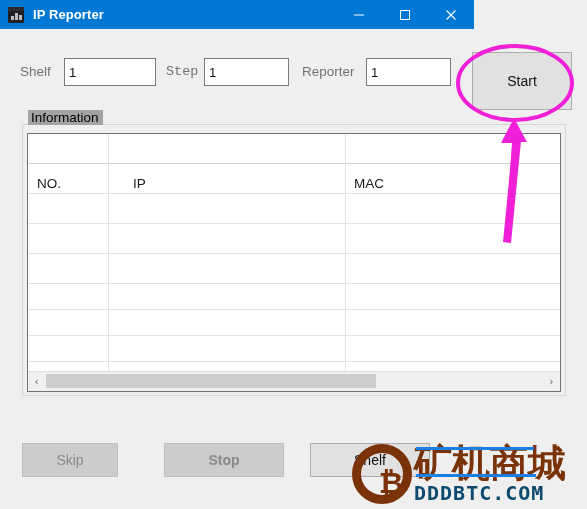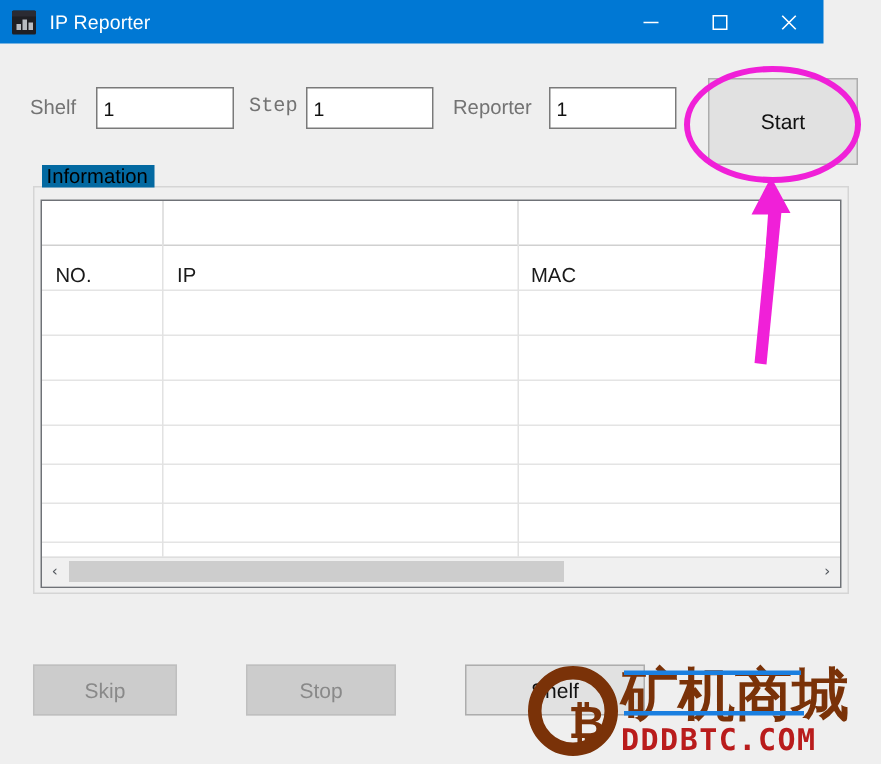--- a/index.html
+++ b/index.html
@@ -12,24 +12,25 @@
     background: #efefef;
     font-family: "Liberation Sans", sans-serif;
     overflow: hidden;
     position: relative;
   }
 
   
   #titlebar {
     position: absolute;
     left: 0; top: 0;
-    width: 549px; height: 29px;
+    width: 474px; height: 29px;
     background: #0078d4;
     display: flex;
     align-items: center;
+    font-weight: bold;
   }
   #app-icon {
     width: 16px; height: 16px;
     margin-left: 8px;
     position: relative;
     background: #1f1f24;
     border-radius: 1px;
     overflow: hidden;
     flex: 0 0 auto;
   }
@@ -110,21 +111,21 @@
     position: absolute;
     left: 22px; top: 124px;
     width: 544px; height: 272px;
     box-sizing: border-box;
     border: 1px solid #d5d5d5;
     background: transparent;
   }
   #group-legend {
     position: absolute;
     left: 28px; top: 110px;
-    background: #0369a1;
+    background: #a3a3a3;
     padding: 0 4px 0 3px;
     font-size: 13.5px;
     color: #000000;
     white-space: nowrap;
   }
 
   
   #table-wrap {
     position: absolute;
     left: 27px; top: 133px;
@@ -165,21 +166,21 @@
   .row-line.first { background: #d0d0d0; }
   .hdr-cell {
     position: absolute;
     top: 7px;
     font-size: 13.5px;
     color: #1a1a1a;
     white-space: nowrap;
     margin-top: 35px;
   }
   .hdr-cell.c0 { left: 9px; }
-  .hdr-cell.c1 { left: 90px; }
+  .hdr-cell.c1 { left: 105px; }
   .hdr-cell.c2 { left: 326px; }
 
   
   #hscroll {
     position: absolute;
     left: 0; right: 0; bottom: 0;
     height: 19px;
     background: #f0f0f0;
     border-top: 1px solid #dedede;
   }
@@ -208,21 +209,21 @@
     height: 34px;
     box-sizing: border-box;
     font-family: "Liberation Sans", sans-serif;
     font-size: 14px;
     border: 1px solid #bfbfbf;
     background: #cccccc;
     color: #898989;
     cursor: default;
   }
   #btn-skip   { left: 22px;  width: 96px; }
-  #btn-stop   { left: 164px; width: 100px; }
+  #btn-stop   { left: 164px; width: 120px; font-weight: bold; }
   #btn-export {
     left: 310px; width: 120px;
     background: #e1e1e1;
     border: 1px solid #adadad;
     color: #111111;
   }
 
   
   #annotation {
     position: absolute;
@@ -280,21 +281,21 @@
     width: 118px; height: 3px;
     background: #1a7fe0;
   }
   #wm-site {
     position: absolute;
     left: 62px; top: 42px;
     font-family: "DejaVu Sans Mono", monospace;
     font-weight: bold;
     font-size: 20px;
     line-height: 22px;
-    color: #b91c1c;
+    color: #0c4a6e;
     letter-spacing: 1px;
     white-space: nowrap;
   }
 </style>
 </head>
 <body>
 
 <div id="titlebar">
   <div id="app-icon">
     <div class="ic-top"></div>

